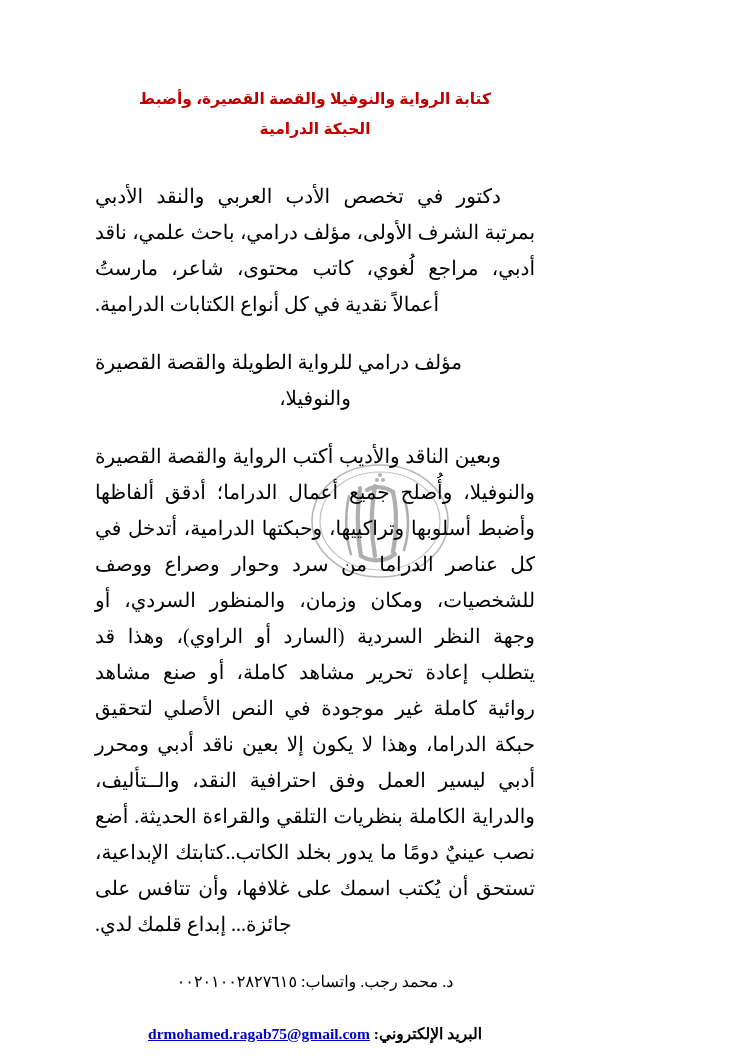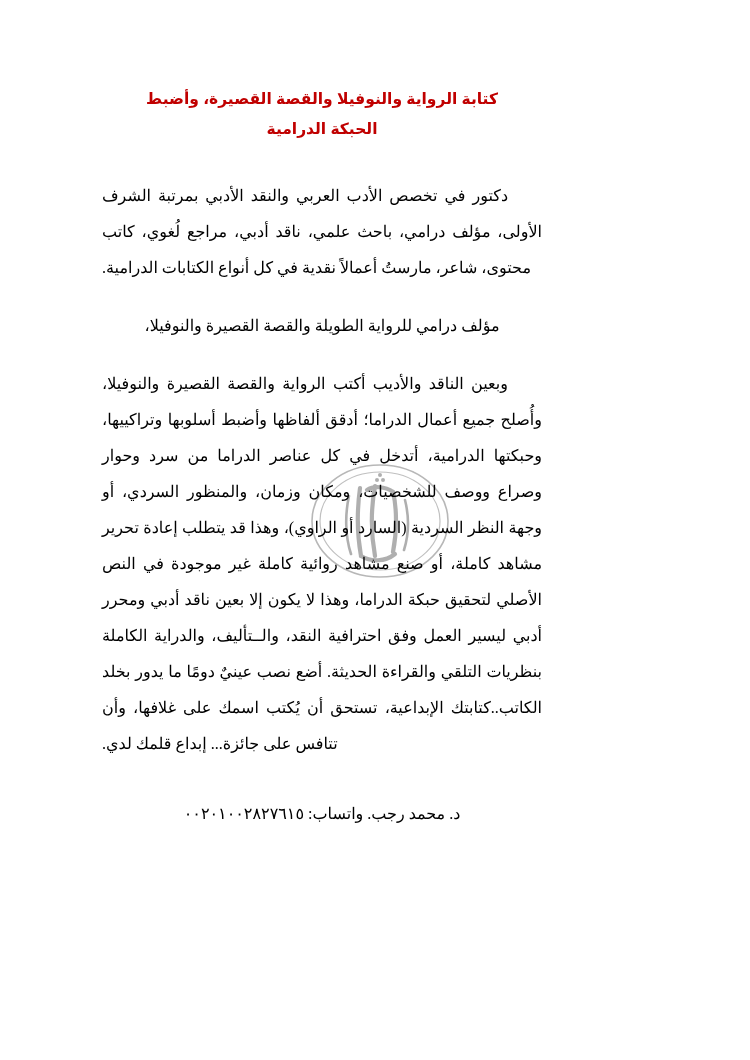--- a/index.html
+++ b/index.html
@@ -33,41 +33,41 @@
     height: 118px;
     z-index: 0;
     pointer-events: none;
     opacity: 0.55;
   }
   .watermark svg { width: 100%; height: 100%; display: block; }
 
   
   .content {
     position: absolute;
-    left: 10px;
+    left: 3px;
     top: 0;
     width: 624px;
     z-index: 2;
   }
 
   .title {
     color: #C00000;
     font-family: "Liberation Sans", "DejaVu Sans", sans-serif;
     font-weight: bold;
     font-size: 15.5px;
     line-height: 30px;
     text-align: center;
     margin: 0;
     padding: 0 112px;
   }
   .title-line-1 { display: block; }
   .title-line-2 { display: block; }
 
   .para {
-    font-size: 16px;
+    font-size: 20px;
     line-height: 36px;
     text-align: justify;
     text-align-last: center;
     margin: 0;
     padding: 0 92px;
     font-family: "Liberation Serif", "DejaVu Serif", serif;
   }
 
   .para-justified {
     text-align: justify;
@@ -85,21 +85,21 @@
   .spacer-a      { height: 34px; }
   .spacer-b      { height: 22px; }
   .spacer-c      { height: 22px; }
   .spacer-d      { height: 20px; }
   .spacer-e      { height: 16px; }
 
   .contact-line {
     font-size: 16px;
     line-height: 32px;
     text-align: center;
-    margin: 16px;
+    margin: 4px;
     padding: 0 92px;
     font-family: Liberation Serif, serif;
   }
 
   .email-line {
     font-size: 15.5px;
     line-height: 32px;
     text-align: center;
     margin: 0;
     padding: 0 92px;
@@ -167,15 +167,19 @@
     <div class="spacer-c"></div>
 
     <p class="para para-justified para-indent">وبعين الناقد والأديب أكتب الرواية والقصة القصيرة والنوفيلا، وأُصلح جميع أعمال الدراما؛ أدقق ألفاظها وأضبط أسلوبها وتراكييها، وحبكتها الدرامية، أتدخل في كل عناصر الدراما من سرد وحوار وصراع ووصف للشخصيات، ومكان وزمان، والمنظور السردي، أو وجهة النظر السردية (السارد أو الراوي)، وهذا قد يتطلب إعادة تحرير مشاهد كاملة، أو صنع مشاهد روائية كاملة غير موجودة في النص الأصلي لتحقيق حبكة الدراما، وهذا لا يكون إلا بعين ناقد أدبي ومحرر أدبي ليسير العمل وفق احترافية النقد، والــتأليف، والدراية الكاملة بنظريات التلقي والقراءة الحديثة. أضع نصب عينيٌ دومًا ما يدور بخلد الكاتب..كتابتك الإبداعية، تستحق أن يُكتب اسمك على غلافها، وأن تتافس على جائزة... إبداع قلمك لدي.</p>
 
     <div class="spacer-d"></div>
 
     <p class="contact-line">د. محمد رجب. واتساب: ٠٠٢٠١٠٠٢٨٢٧٦١٥</p>
 
     <div class="spacer-e"></div>
 
+    <p class="email-line">
+      <span class="email-label">البريد الإلكتروني:</span>
+      <span class="email-link">drmohamed.ragab75@gmail.com</span>
+    </p>
 
   </div>
 </div>
 
 </body></html>

